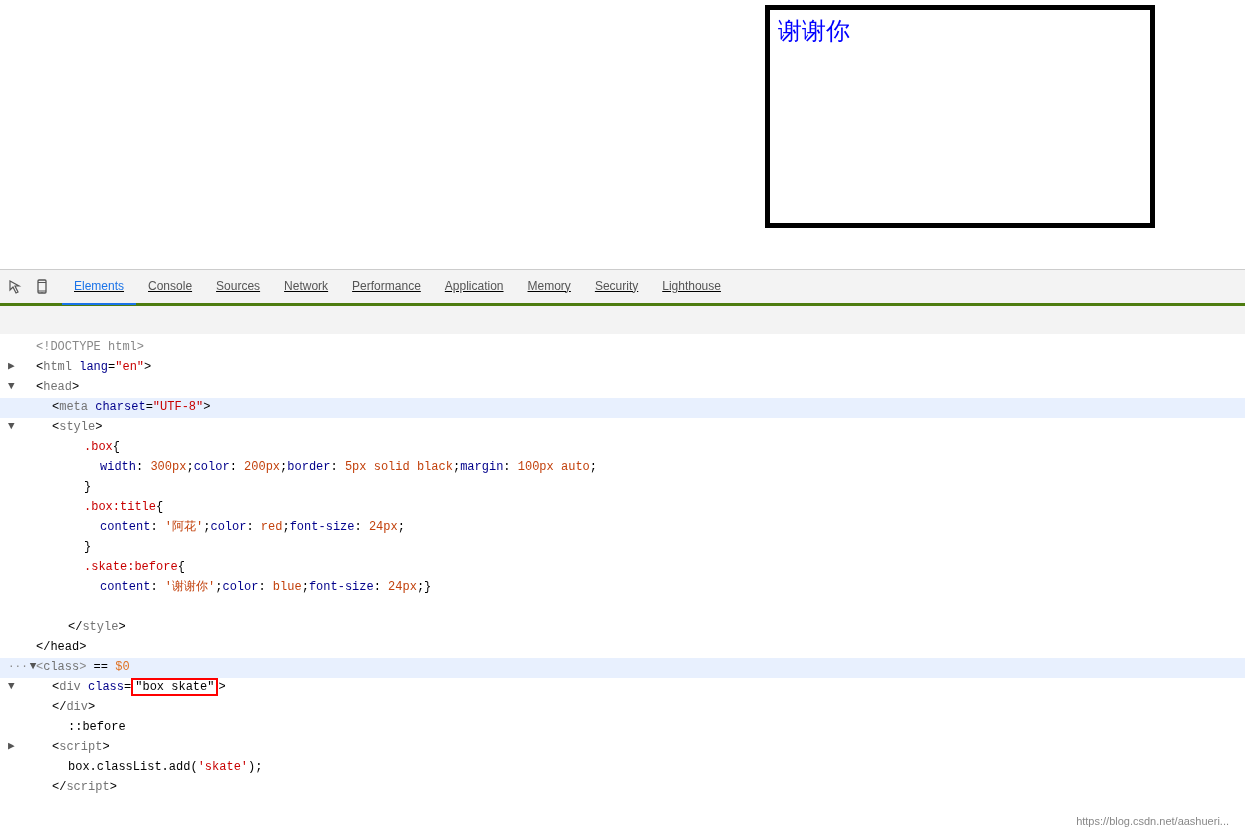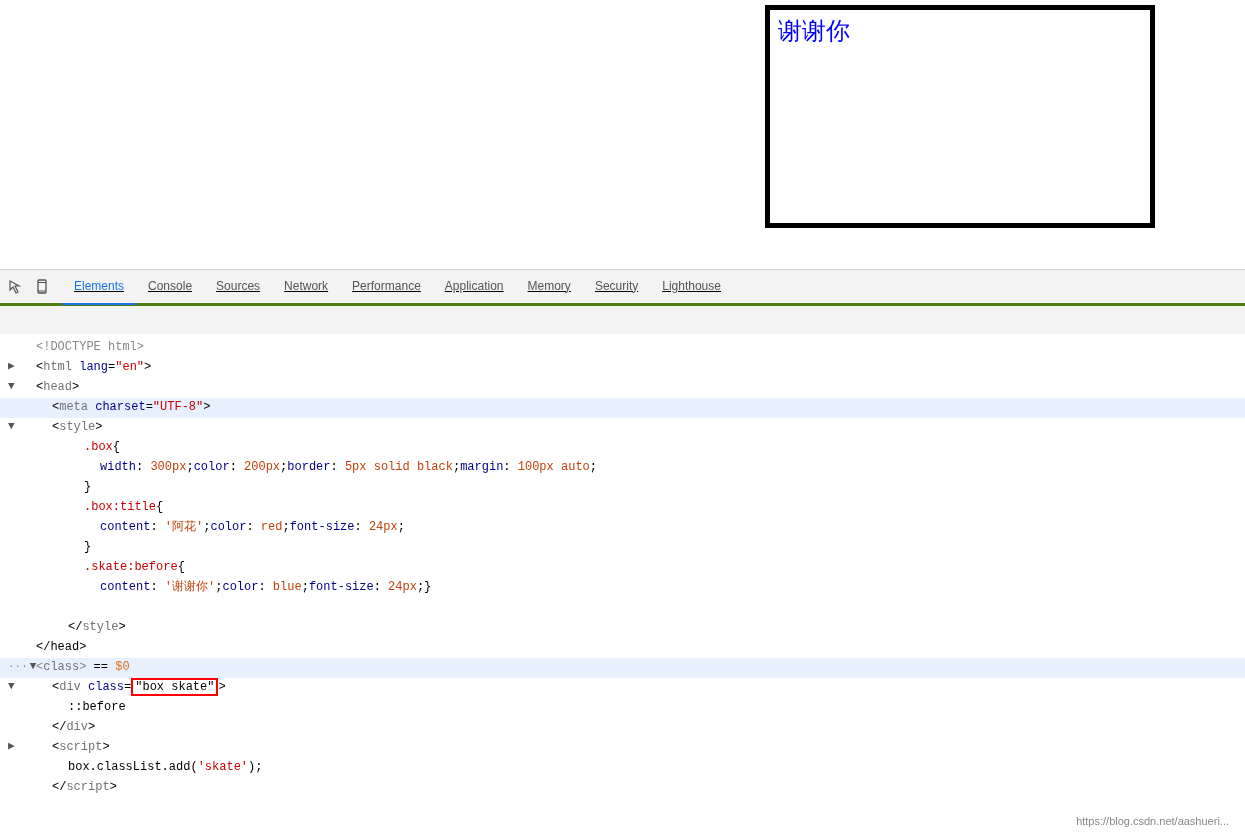--- a/index.html
+++ b/index.html
@@ -334,26 +334,26 @@
 
     <div class="code-line">
       <div class="gutter">
           <span class="expand-arrow">▼</span>
         </div>
       <div class="code-content indent1">&lt;<span class="c-purple">div</span> <span class="c-darkblue">class</span>=<span style="border: 2px solid red; padding: 0 2px; display: inline;">"box skate"</span>&gt;</div>
     </div>
 
     <div class="code-line">
       <div class="gutter"></div>
+      <div class="code-content indent1">&lt;/<span class="c-purple">div</span>&gt;</div>
+    </div>
+
+    <div class="code-line">
+      <div class="gutter"></div>
       <div class="code-content indent2">::before</div>
-    </div>
-
-    <div class="code-line">
-      <div class="gutter"></div>
-      <div class="code-content indent1">&lt;/<span class="c-purple">div</span>&gt;</div>
     </div>
 
     <div class="code-line">
       <div class="gutter">
           <span class="expand-arrow">▶</span>
         </div>
       <div class="code-content indent1">&lt;<span class="c-purple">script</span>&gt;</div>
     </div>
 
 

